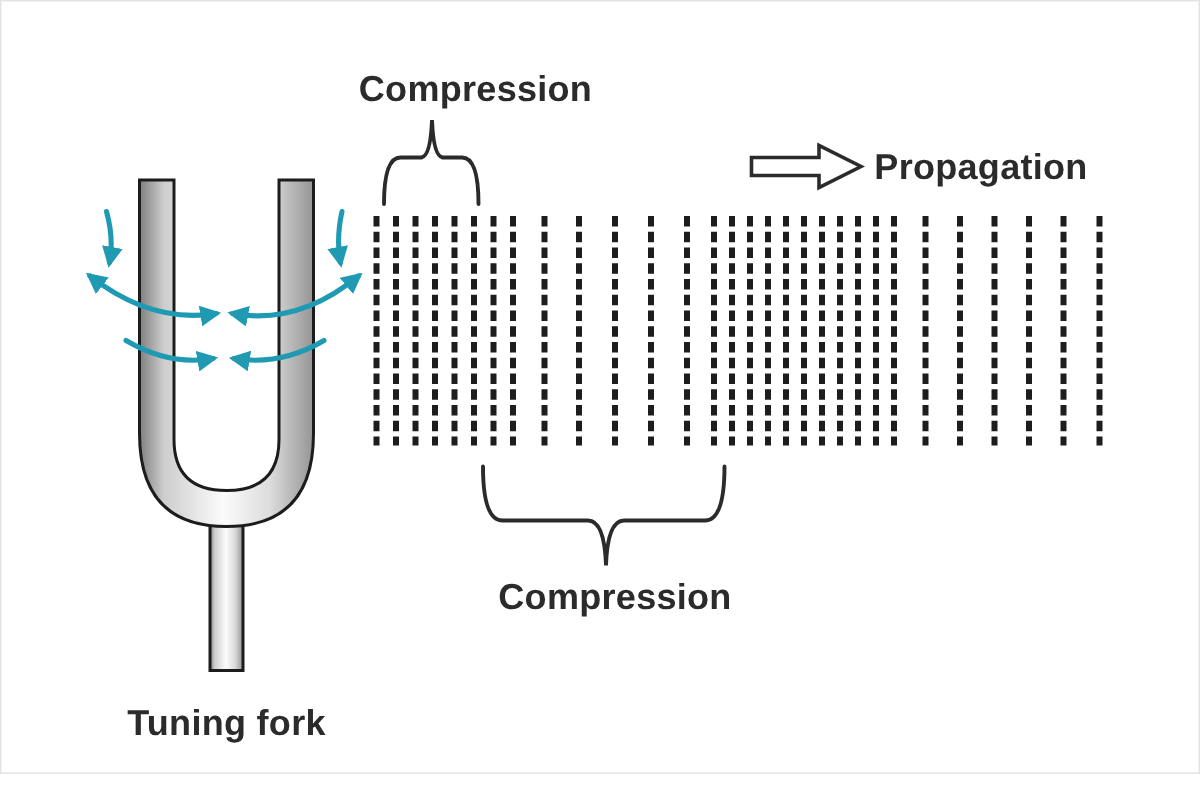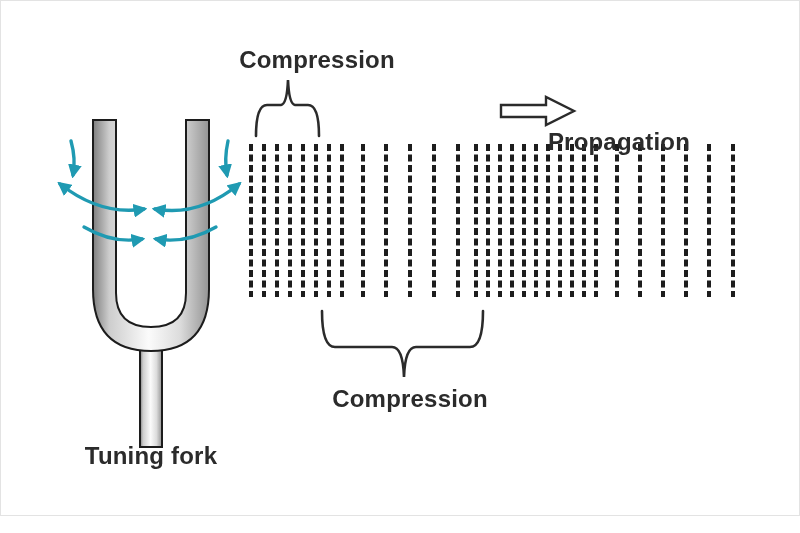--- a/index.html
+++ b/index.html
@@ -113,18 +113,18 @@
       </g>
 
     <path class="brace" d="M255,135 Q255,104 266,104 L280,104 Q286,103 287,79 Q288,103 294,104 L307,104 Q318,104 318,135"></path>
     <path class="brace" d="M321,310 Q321,346 334,346 L391,346 Q402,346 403,376 Q404,346 415,346 L469,346 Q482,346 482,310"></path>
 
     <polygon class="prop-arrow" points="500,104 545,104 545,96 573,110 545,124 545,116 500,116"></polygon>
   </svg>
 
   <div class="diagram-label" style="left:316px; top:45px;">Compression</div>
 
-  <div class="diagram-label" style="left:618px; top:97px;margin-top:30px;">Propagation</div>
+  <div class="diagram-label" style="left:653px; top:97px;">Propagation</div>
 
   <div class="diagram-label" style="left:409px; top:384px;">Compression</div>
 
-  <div class="diagram-label" style="left:150px; top:441px;">Tuning fork</div>
+  <div class="diagram-label" style="left:150px; top:468px;">Tuning fork</div>
 </div>
 
 </body></html>

